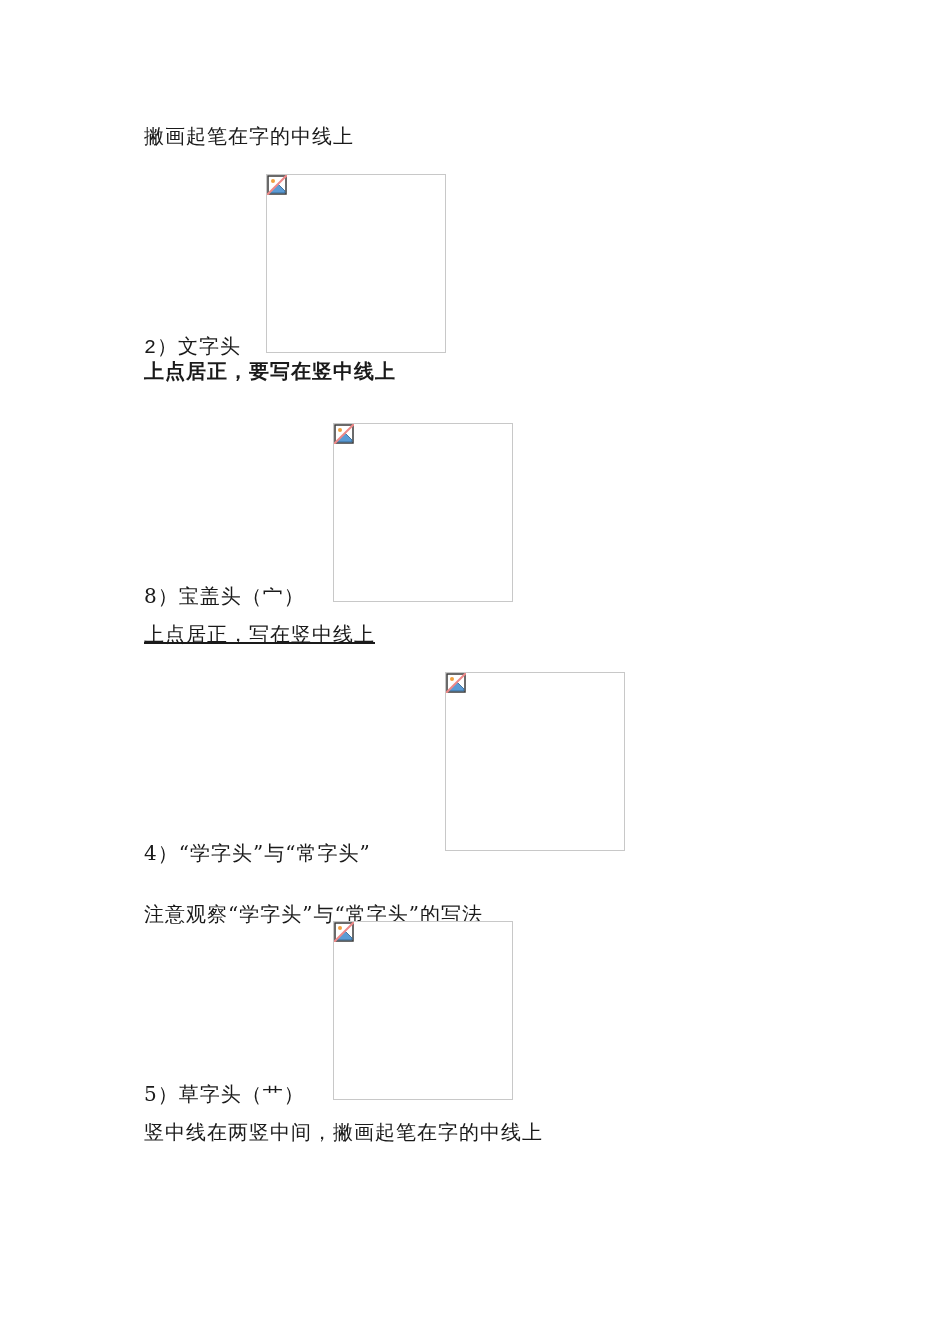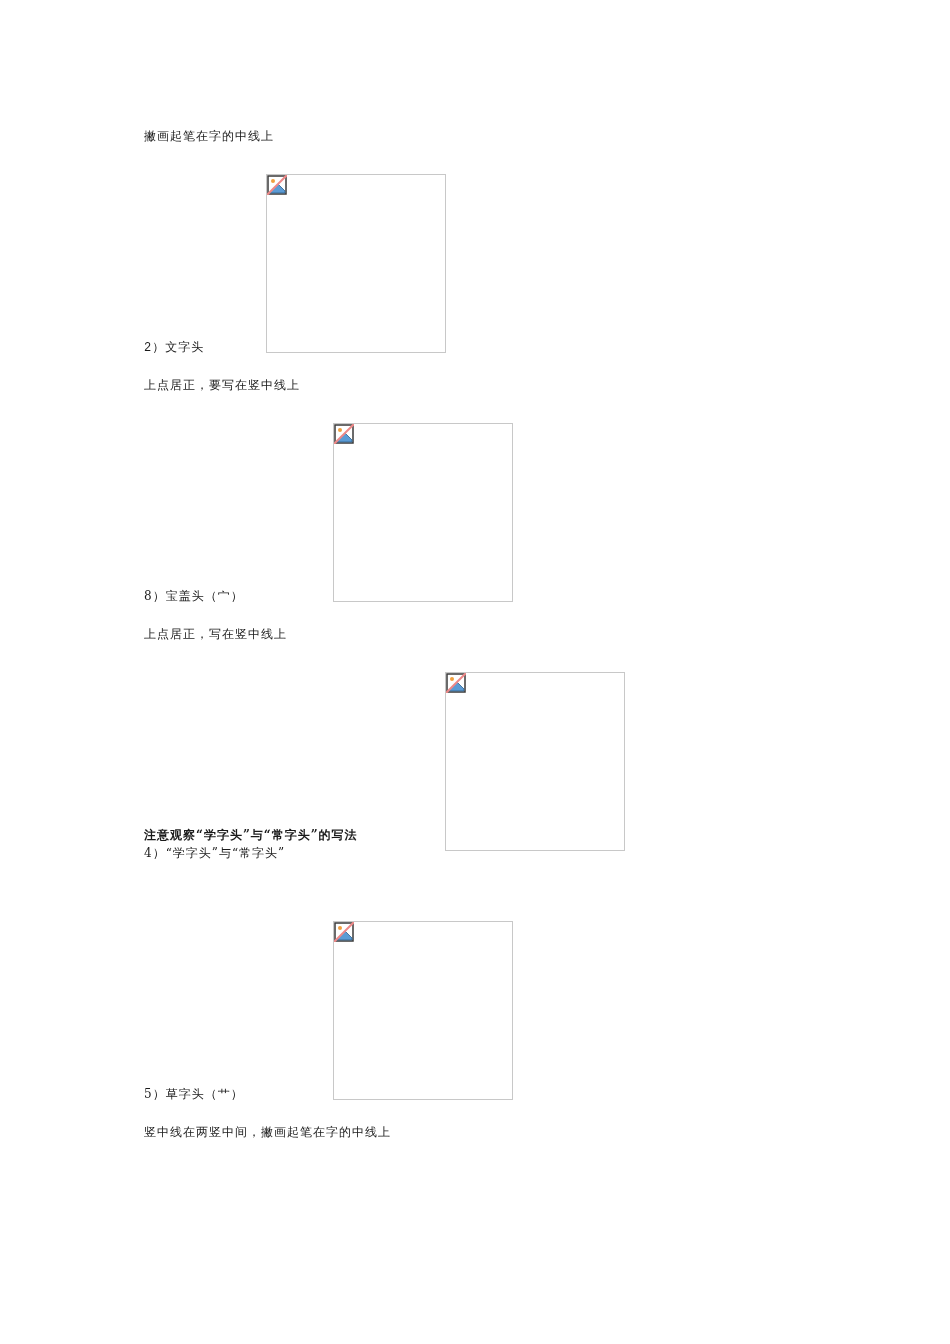--- a/index.html
+++ b/index.html
@@ -1,59 +1,59 @@
 <!DOCTYPE html>
 <html><head>
   <meta charset="utf-8">
   <style>
     html, body { margin: 0; padding: 0; background: #ffffff; }
     body { width: 950px; height: 1344px; position: relative; overflow: hidden;
       font-family: "DejaVu Serif", "Liberation Serif", serif; color: #1a1a1a; }
-    .line { position: absolute; left: 144px; font-size: 12px; line-height: 24px; white-space: nowrap; letter-spacing: 1px; }
+    .line { position: absolute; left: 144px; font-size: 20px; line-height: 24px; white-space: nowrap; letter-spacing: 1px; }
     .img-box { position: absolute; width: 180px; height: 179px; border: 1px solid #c8c8c8; box-sizing: border-box; background: #fff; }
     .broken-icon { position: absolute; left: 0; top: 0; width: 20px; height: 20px; }
   </style>
 </head>
 <body>
 
 <div>
   <div class="line" style="top:124px;">撇画起笔在字的中线上</div>
 
   <div class="img-box" style="left:266px; top:174px;">
     <svg class="broken-icon" viewBox="0 0 20 20">
       <rect x="1" y="1" width="18" height="18" fill="#fff" stroke="#3a3a3a" stroke-width="1.5"></rect>
       <polygon points="2,18 11,9 18,16 18,18" fill="#5b9bd5" stroke="#2e5f8a" stroke-width="0.8"></polygon>
       <circle cx="6" cy="6" r="2" fill="#f0a040"></circle>
       <line x1="0" y1="20" x2="20" y2="0" stroke="#e88" stroke-width="2"></line>
     </svg>
   </div>
   <div class="line" style="top:336px;font-family:Liberation Mono, monospace;">2）文字头</div>
-  <div class="line" style="top:373px;">上点居正，要写在竖中线上</div>
+  <div class="line" style="top:359px;font-weight:bold;">上点居正，要写在竖中线上</div>
 
   <div class="img-box" style="left:333px; top:423px;">
     <svg class="broken-icon" viewBox="0 0 20 20">
       <rect x="1" y="1" width="18" height="18" fill="#fff" stroke="#3a3a3a" stroke-width="1.5"></rect>
       <polygon points="2,18 11,9 18,16 18,18" fill="#5b9bd5" stroke="#2e5f8a" stroke-width="0.8"></polygon>
       <circle cx="6" cy="6" r="2" fill="#f0a040"></circle>
       <line x1="0" y1="20" x2="20" y2="0" stroke="#e88" stroke-width="2"></line>
     </svg>
   </div>
   <div class="line" style="top:584px;">8）宝盖头（宀）</div>
-  <div class="line" style="top:622px;">上点居正，写在竖中线上</div>
+  <div class="line" style="top:622px;text-decoration:underline;">上点居正，写在竖中线上</div>
 
   <div class="img-box" style="left:445px; top:672px;">
     <svg class="broken-icon" viewBox="0 0 20 20">
       <rect x="1" y="1" width="18" height="18" fill="#fff" stroke="#3a3a3a" stroke-width="1.5"></rect>
       <polygon points="2,18 11,9 18,16 18,18" fill="#5b9bd5" stroke="#2e5f8a" stroke-width="0.8"></polygon>
       <circle cx="6" cy="6" r="2" fill="#f0a040"></circle>
       <line x1="0" y1="20" x2="20" y2="0" stroke="#e88" stroke-width="2"></line>
     </svg>
   </div>
   <div class="line" style="top:833px;margin-top:8px;">4）“学字头”与“常字头”</div>
-  <div class="line" style="top:823px;font-weight:bold;">注意观察“学字头”与“常字头”的写法</div>
+  <div class="line" style="top:902px;">注意观察“学字头”与“常字头”的写法</div>
 
   <div class="img-box" style="left:333px; top:921px;">
     <svg class="broken-icon" viewBox="0 0 20 20">
       <rect x="1" y="1" width="18" height="18" fill="#fff" stroke="#3a3a3a" stroke-width="1.5"></rect>
       <polygon points="2,18 11,9 18,16 18,18" fill="#5b9bd5" stroke="#2e5f8a" stroke-width="0.8"></polygon>
       <circle cx="6" cy="6" r="2" fill="#f0a040"></circle>
       <line x1="0" y1="20" x2="20" y2="0" stroke="#e88" stroke-width="2"></line>
     </svg>
   </div>
   <div class="line" style="top:1082px;">5）草字头（艹）</div>

